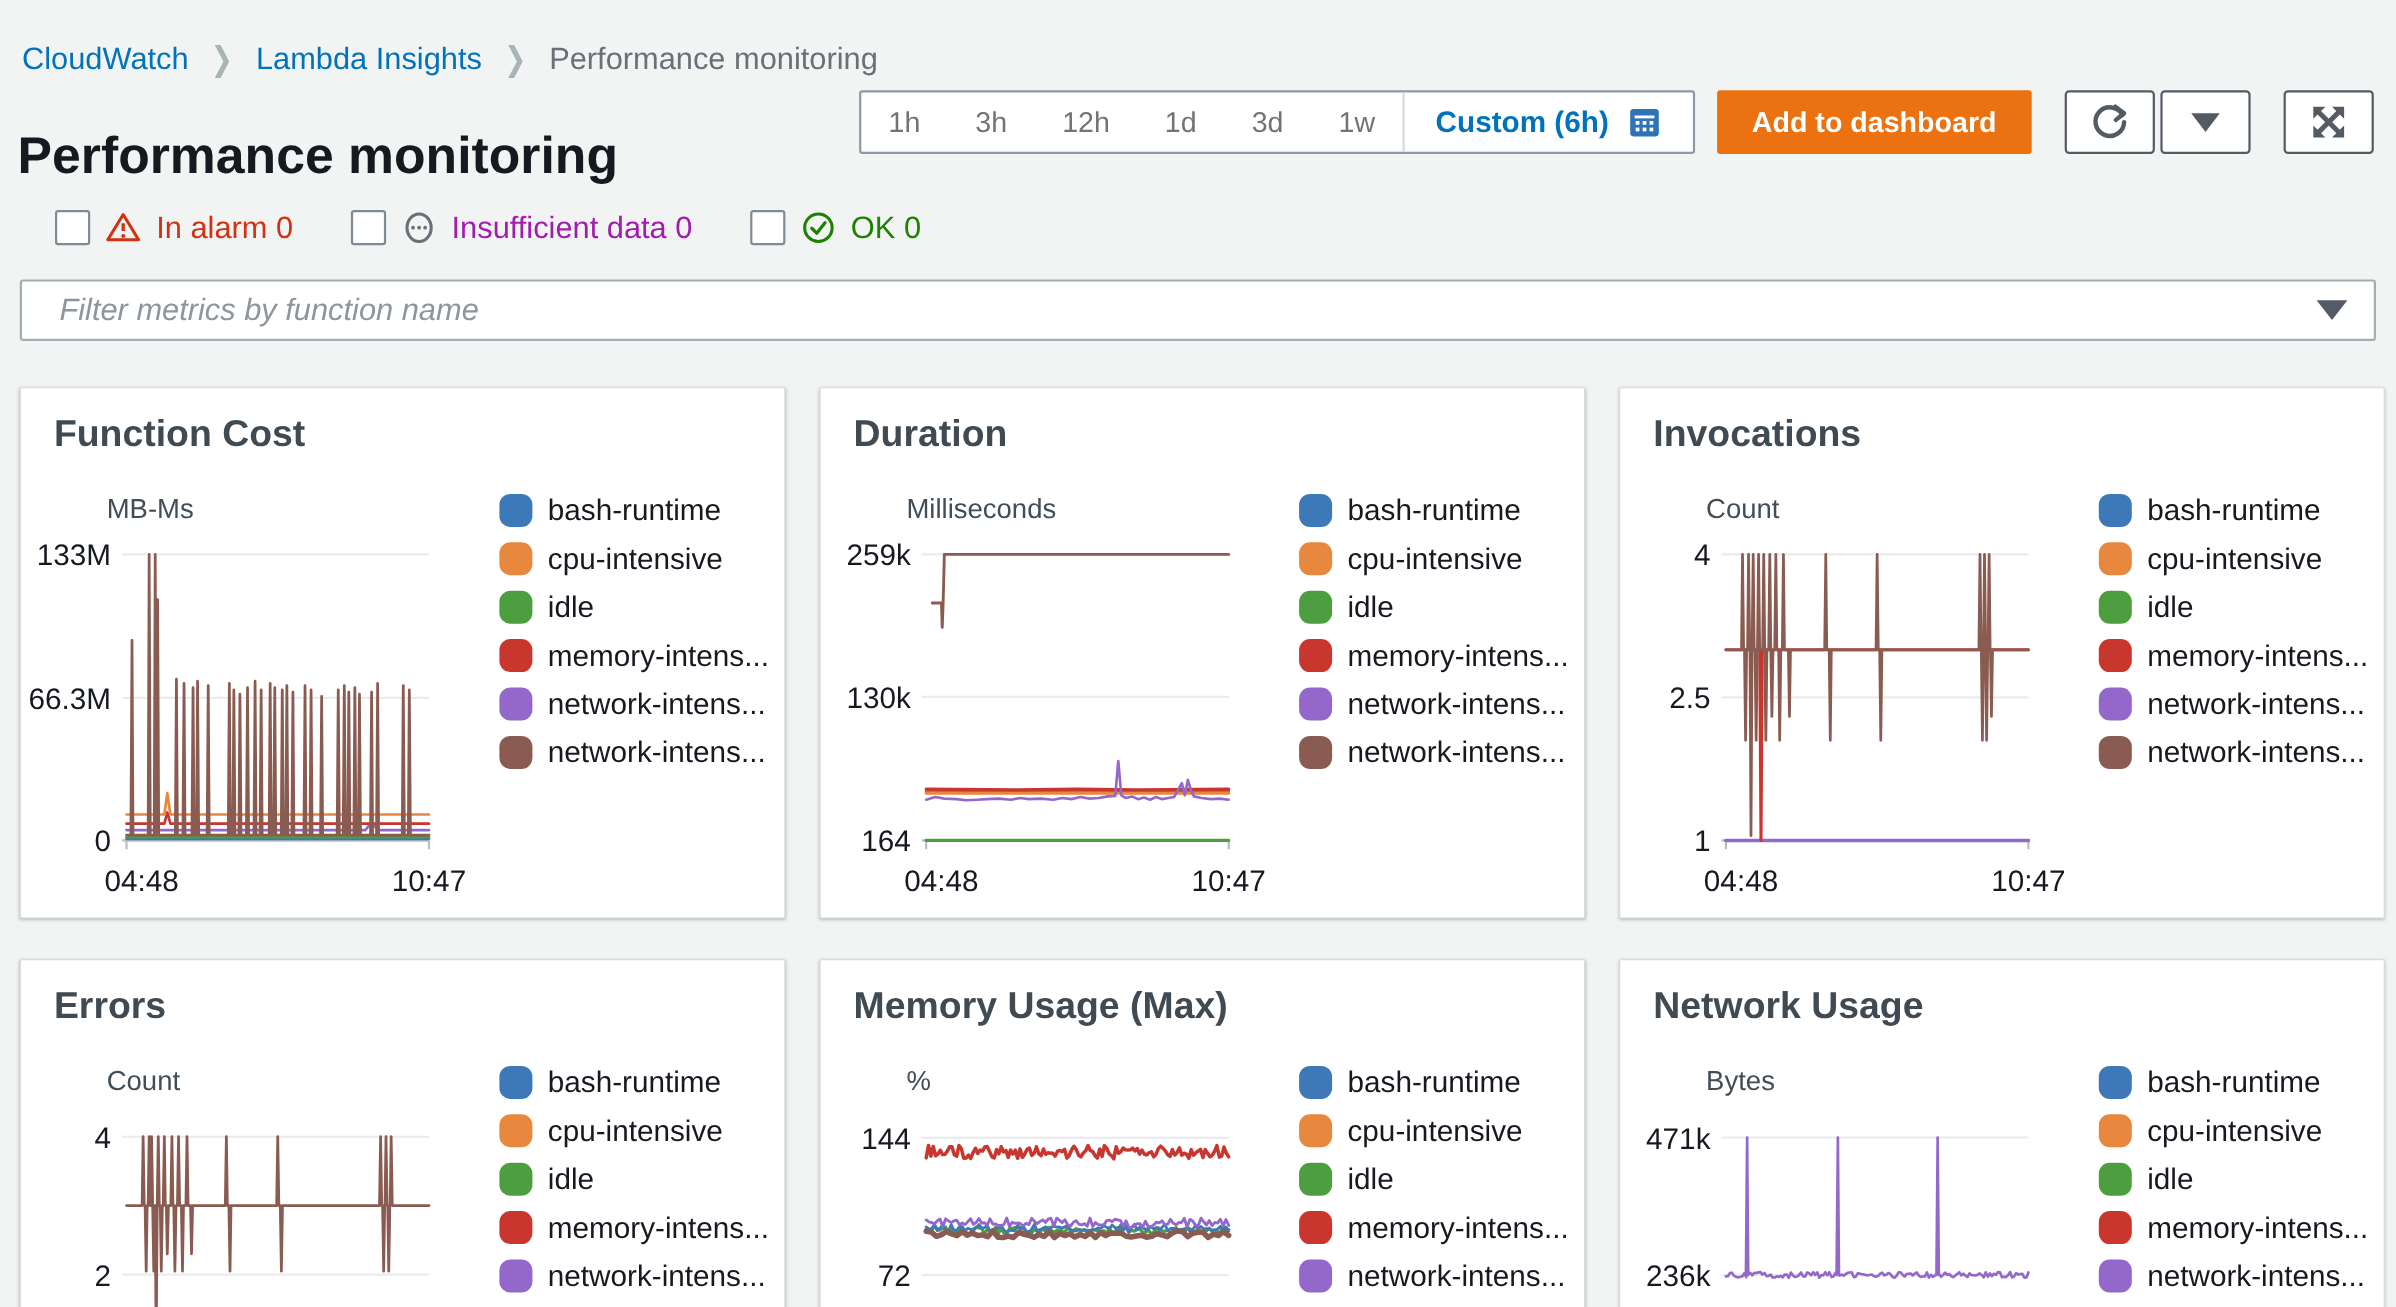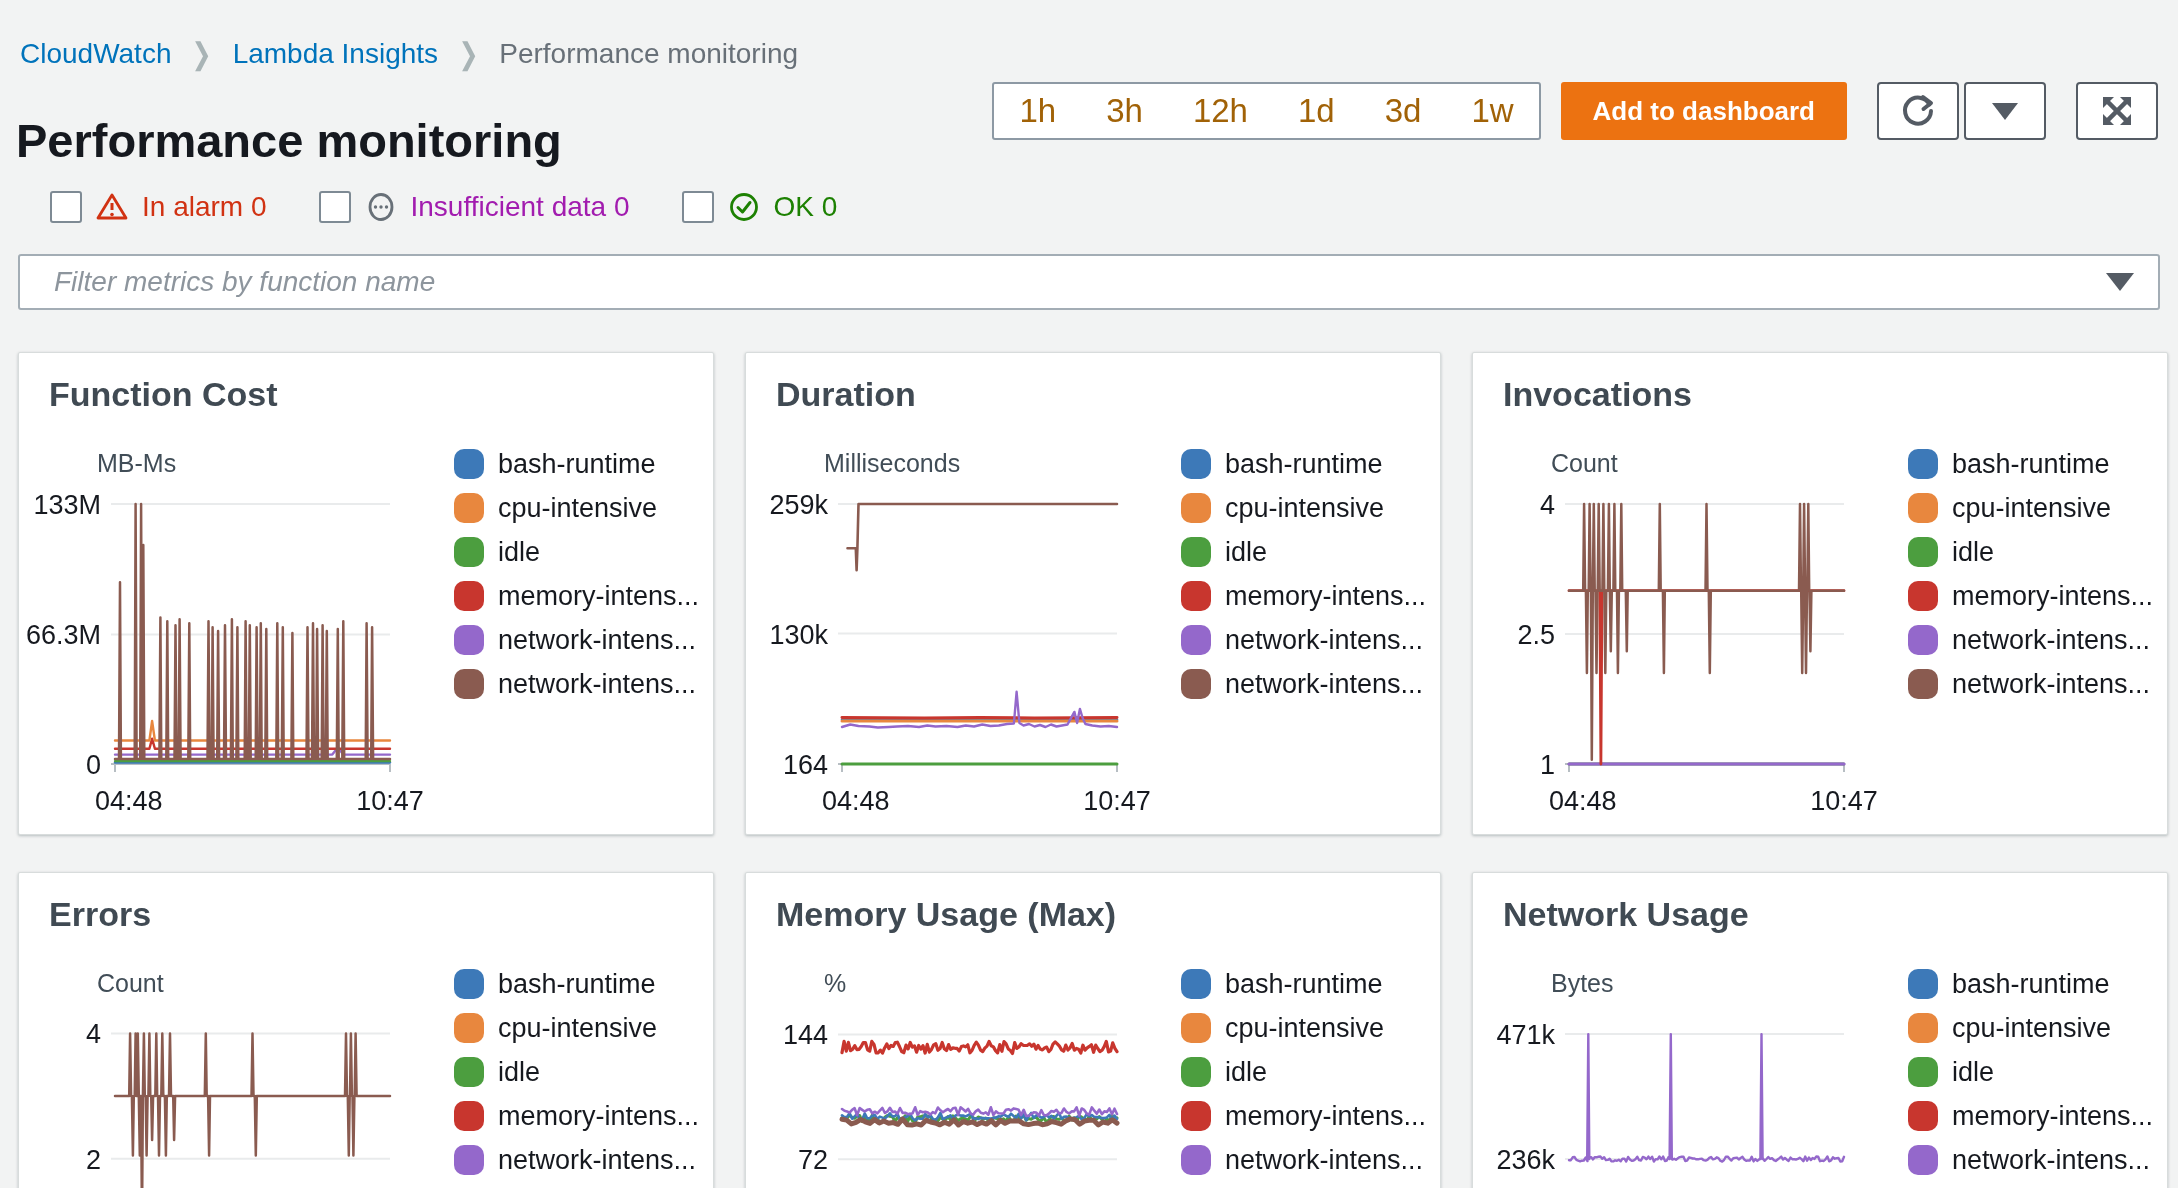--- a/index.html
+++ b/index.html
@@ -4,21 +4,21 @@
 <style>
   html,body{margin:0;padding:0;width:2178px;height:1188px;overflow:hidden;
     background:#f2f3f3;font-family:"Liberation Sans",sans-serif;color:#16191f;}
   .breadcrumb{position:absolute;top:36px;left:20px;display:flex;align-items:center;gap:18px;font-size:28px;}
   .crumb-link{color:#0073bb;cursor:pointer;}
   .crumb-current{color:#687078;}
   .crumb-sep{color:#a9b4b6;font-size:30px;transform:scaleX(.8);}
   .page-title{position:absolute;top:82px;left:16px;font-size:47px;font-weight:700;color:#16191f;}
   .controls{position:absolute;top:82px;right:20px;display:flex;height:58px;align-items:stretch;}
   .time-box{display:flex;align-items:stretch;background:#fff;border:2px solid #8d99a4;border-radius:3px;margin-right:20px;}
-  .time-btn{display:flex;align-items:center;padding:0 25px;font-size:33px;color:#a16207;cursor:pointer;}
+  .time-btn{display:flex;align-items:center;padding:0 25px;font-size:26px;color:#737373;cursor:pointer;}
   .custom-btn{display:flex;align-items:center;gap:16px;padding:0 28px;border-left:2px solid #d5dbdb;color:#0073bb;font-weight:700;font-size:27px;cursor:pointer;}
   .add-btn{display:flex;align-items:center;background:#ec7211;color:#fff;font-weight:700;font-size:26px;
     padding:0 32px;border-radius:3px;margin-right:30px;cursor:pointer;border:none;}
   .icon-btn{width:82px;background:#fff;border:2px solid #545b64;border-radius:4px;display:flex;align-items:center;justify-content:center;cursor:pointer;box-sizing:border-box;}
   .icon-btn.caret{margin-left:5px;}
   .icon-btn.expand{margin-left:30px;}
   .caret-glyph{width:0;height:0;border-left:13px solid transparent;border-right:13px solid transparent;border-top:17px solid #545b64;}
   .alarm-row{position:absolute;top:190px;left:20px;display:flex;gap:52px;align-items:center;padding-left:30px;}
   .alarm-item{display:flex;align-items:center;gap:13px;font-size:28px;}
   .checkbox{width:28px;height:28px;background:#fff;border:2px solid #7e8a94;border-radius:3px;cursor:pointer;}
@@ -51,20 +51,35 @@
 <h1 class="page-title">Performance monitoring</h1>
 
 <div class="controls">
   <div class="time-box">
     <span class="time-btn">1h</span>
     <span class="time-btn">3h</span>
     <span class="time-btn">12h</span>
     <span class="time-btn">1d</span>
     <span class="time-btn">3d</span>
     <span class="time-btn">1w</span>
+    <span class="custom-btn">
+      <span>Custom (6h)</span>
+      <svg width="32" height="32" viewBox="0 0 32 32">
+        <rect x="3" y="4" width="26" height="25" rx="3" fill="#2e73b8"></rect>
+        <rect x="7" y="10" width="18" height="2.6" fill="#ffffff"></rect>
+        <g fill="#ffffff">
+          <rect x="8" y="15" width="3.4" height="3.4"></rect>
+            <rect x="14.3" y="15" width="3.4" height="3.4"></rect>
+            <rect x="20.6" y="15" width="3.4" height="3.4"></rect>
+          <rect x="8" y="21" width="3.4" height="3.4"></rect>
+            <rect x="14.3" y="21" width="3.4" height="3.4"></rect>
+            <rect x="20.6" y="21" width="3.4" height="3.4"></rect>
+        </g>
+      </svg>
+    </span>
   </div>
   <button class="add-btn">Add to dashboard</button>
   <div class="icon-btn">
     <svg width="44" height="44" viewBox="0 0 44 44">
       <path d="M 33.5 15.5 A 13 13 0 1 0 35 22" fill="none" stroke="#545b64" stroke-width="4" stroke-linecap="round"></path>
       <polyline points="27,8 35,14 27.5,20" fill="none" stroke="#545b64" stroke-width="4" stroke-linejoin="round" stroke-linecap="round"></polyline>
     </svg>
   </div>
   <div class="icon-btn caret">
     <span class="caret-glyph"></span>

